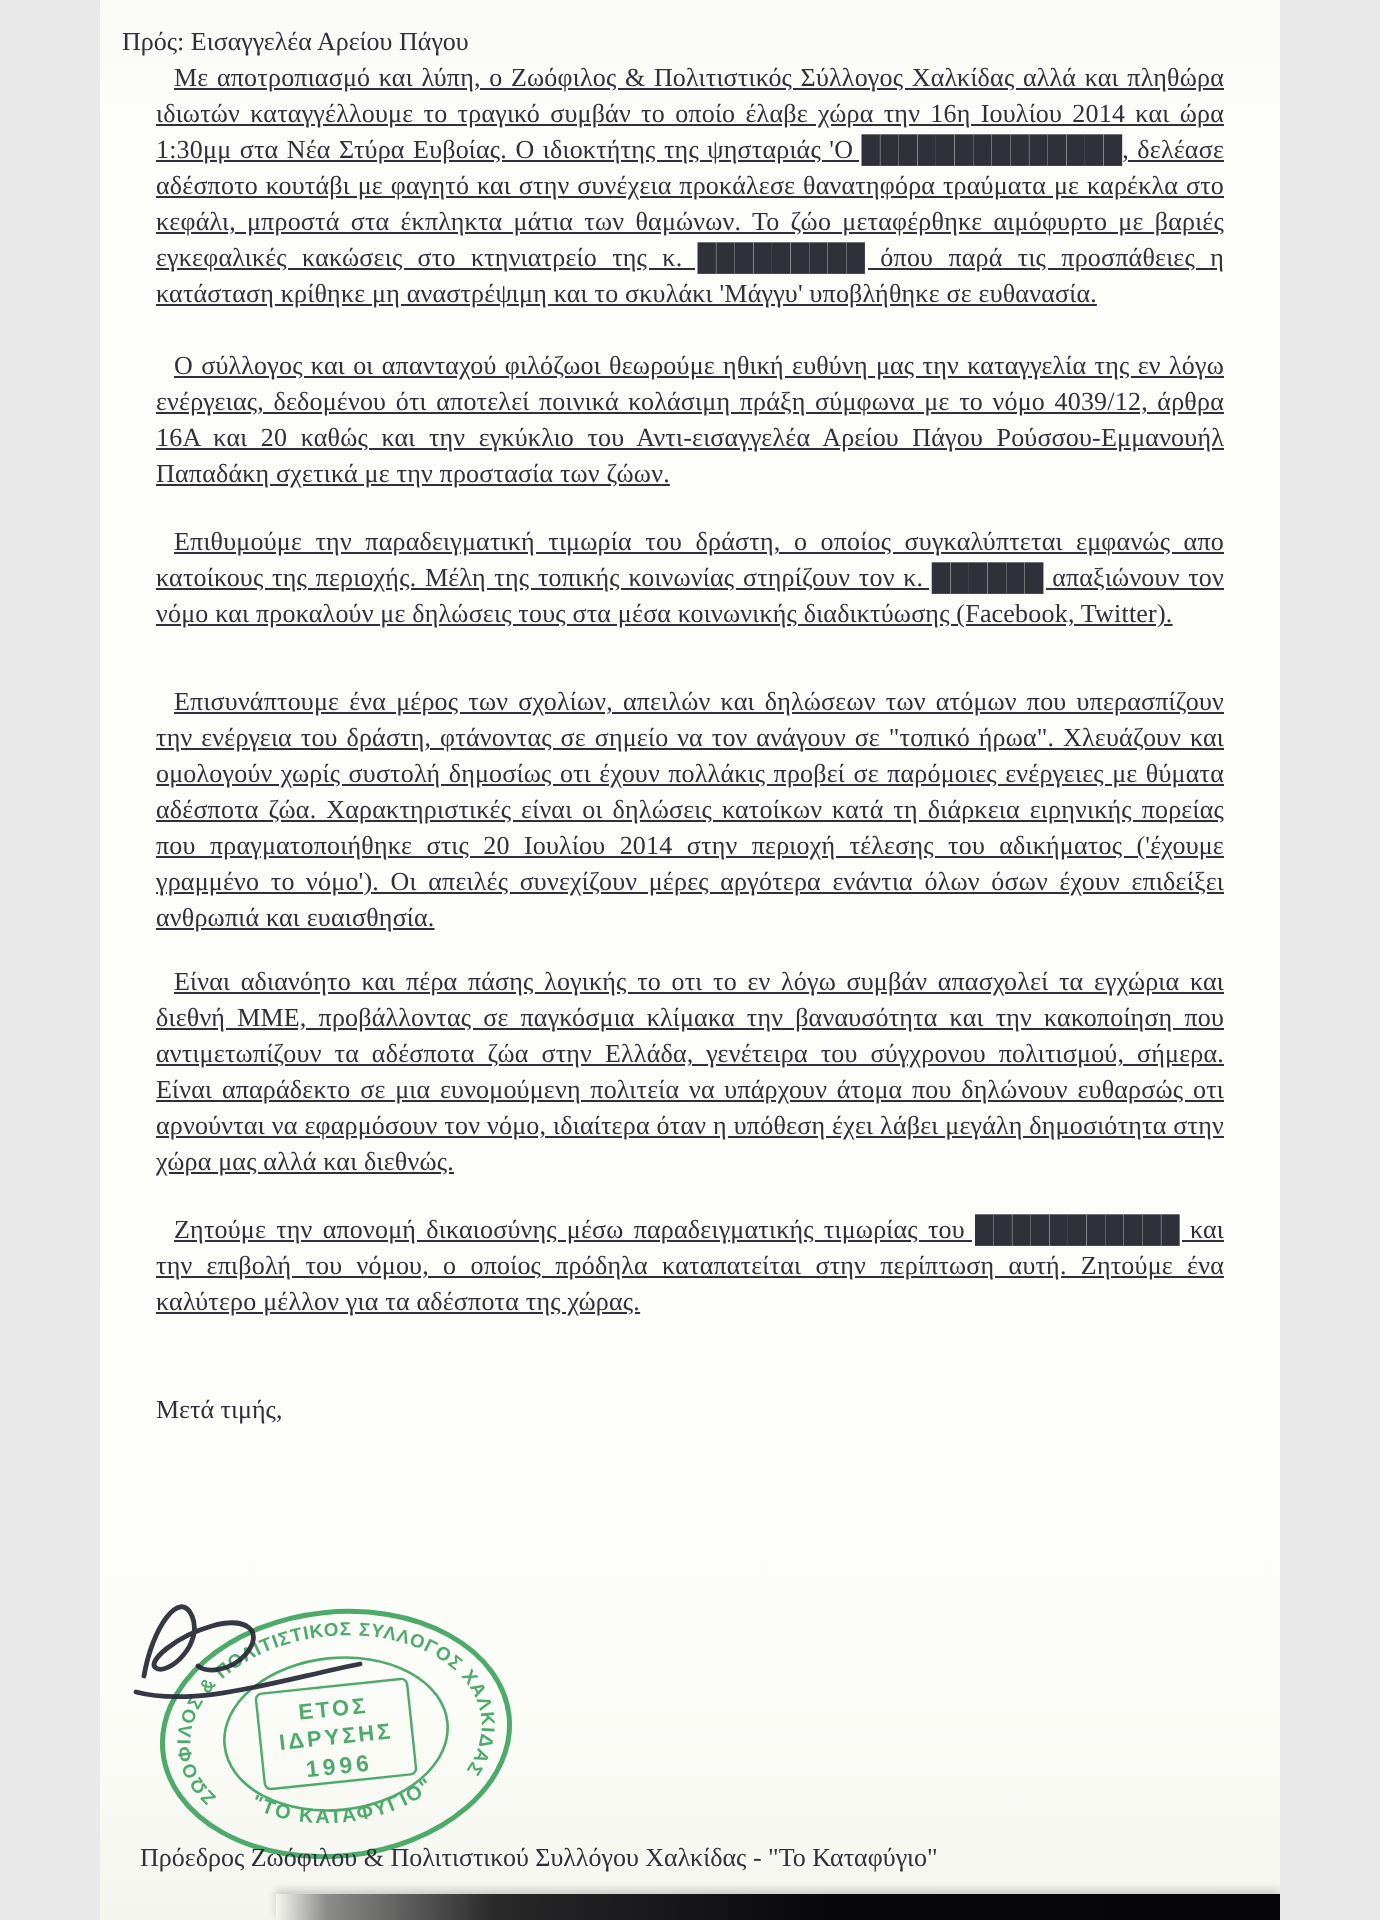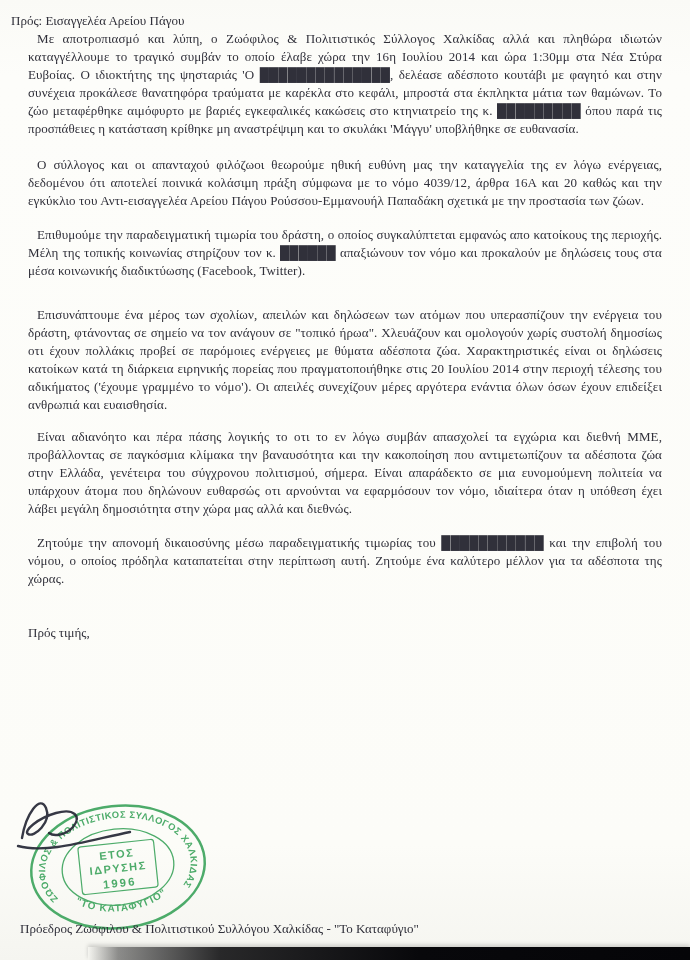--- a/index.html
+++ b/index.html
@@ -1,21 +1,21 @@
 <!DOCTYPE html>
 <html style="--stamp-color: #2f9e52;"><head>
 <meta charset="utf-8">
 <style>
   * { box-sizing: border-box; }
   html, body { margin: 0; padding: 0; }
   body { background: #e9e9e9; }
 
   .page {
     position: relative;
-    width: 690px;
+    width: 590px;
     height: 960px;
     margin: 0 auto;
     overflow: hidden;
     background: linear-gradient(180deg, #fafaf6 0%, #fdfdfa 8%, #fcfcf8 88%, #f5f5f0 100%);
     font-family: "Liberation Serif", "DejaVu Serif", serif;
     color: #30303a;
     font-size: 13px;
     line-height: 18px;
   }
 
@@ -23,20 +23,21 @@
 
   .recipient { margin-left: -17px; }
 
   .dateline { text-align: right; margin: 46px 0 26px 0; }
 
   p.para {
     margin: 0 0 16px 0;
     text-align: justify;
     text-indent: 9px;
     letter-spacing: 0.1px;
+    text-decoration: underline;
   }
   p.para:nth-of-type(1) { margin-bottom: 18px; }
   p.para:nth-of-type(3) { margin-bottom: 26px; }
   p.para:nth-of-type(4) { margin-bottom: 14px; }
   p.para:nth-of-type(6) { margin-bottom: 36px; }
 
   .closing { margin: 0; }
 
   .signature {
     position: absolute;
@@ -91,21 +92,21 @@
   <div class="content">
     <div class="recipient">Πρός: Εισαγγελέα Αρείου Πάγου</div>
 
     <p class="para">Με αποτροπιασμό και λύπη, ο Ζωόφιλος &amp; Πολιτιστικός Σύλλογος Χαλκίδας αλλά και πληθώρα ιδιωτών καταγγέλλουμε το τραγικό συμβάν το οποίο έλαβε χώρα την 16η Ιουλίου 2014 και ώρα 1:30μμ στα Νέα Στύρα Ευβοίας. Ο ιδιοκτήτης της ψησταριάς 'Ο ██████████████, δελέασε αδέσποτο κουτάβι με φαγητό και στην συνέχεια προκάλεσε θανατηφόρα τραύματα με καρέκλα στο κεφάλι, μπροστά στα έκπληκτα μάτια των θαμώνων. Το ζώο μεταφέρθηκε αιμόφυρτο με βαριές εγκεφαλικές κακώσεις στο κτηνιατρείο της κ. █████████ όπου παρά τις προσπάθειες η κατάσταση κρίθηκε μη αναστρέψιμη και το σκυλάκι 'Μάγγυ' υποβλήθηκε σε ευθανασία.</p>
     <p class="para">Ο σύλλογος και οι απανταχού φιλόζωοι θεωρούμε ηθική ευθύνη μας την καταγγελία της εν λόγω ενέργειας, δεδομένου ότι αποτελεί ποινικά κολάσιμη πράξη σύμφωνα με το νόμο 4039/12, άρθρα 16Α και 20 καθώς και την εγκύκλιο του Αντι-εισαγγελέα Αρείου Πάγου Ρούσσου-Εμμανουήλ Παπαδάκη σχετικά με την προστασία των ζώων.</p>
     <p class="para">Επιθυμούμε την παραδειγματική τιμωρία του δράστη, ο οποίος συγκαλύπτεται εμφανώς απο κατοίκους της περιοχής. Μέλη της τοπικής κοινωνίας στηρίζουν τον κ. ██████ απαξιώνουν τον νόμο και προκαλούν με δηλώσεις τους στα μέσα κοινωνικής διαδικτύωσης (Facebook, Twitter).</p>
     <p class="para">Επισυνάπτουμε ένα μέρος των σχολίων, απειλών και δηλώσεων των ατόμων που υπερασπίζουν την ενέργεια του δράστη, φτάνοντας σε σημείο να τον ανάγουν σε "τοπικό ήρωα". Χλευάζουν και ομολογούν χωρίς συστολή δημοσίως οτι έχουν πολλάκις προβεί σε παρόμοιες ενέργειες με θύματα αδέσποτα ζώα. Χαρακτηριστικές είναι οι δηλώσεις κατοίκων κατά τη διάρκεια ειρηνικής πορείας που πραγματοποιήθηκε στις 20 Ιουλίου 2014 στην περιοχή τέλεσης του αδικήματος ('έχουμε γραμμένο το νόμο'). Οι απειλές συνεχίζουν μέρες αργότερα ενάντια όλων όσων έχουν επιδείξει ανθρωπιά και ευαισθησία.</p>
     <p class="para">Είναι αδιανόητο και πέρα πάσης λογικής το οτι το εν λόγω συμβάν απασχολεί τα εγχώρια και διεθνή ΜΜΕ, προβάλλοντας σε παγκόσμια κλίμακα την βαναυσότητα και την κακοποίηση που αντιμετωπίζουν τα αδέσποτα ζώα στην Ελλάδα, γενέτειρα του σύγχρονου πολιτισμού, σήμερα. Είναι απαράδεκτο σε μια ευνομούμενη πολιτεία να υπάρχουν άτομα που δηλώνουν ευθαρσώς οτι αρνούνται να εφαρμόσουν τον νόμο, ιδιαίτερα όταν η υπόθεση έχει λάβει μεγάλη δημοσιότητα στην χώρα μας αλλά και διεθνώς.</p>
     <p class="para">Ζητούμε την απονομή δικαιοσύνης μέσω παραδειγματικής τιμωρίας του ███████████ και την επιβολή του νόμου, ο οποίος πρόδηλα καταπατείται στην περίπτωση αυτή. Ζητούμε ένα καλύτερο μέλλον για τα αδέσποτα της χώρας.</p>
 
-    <div class="closing">Πρός τιμής,</div>
+    <div class="closing">Μετά τιμής,</div>
   </div>
 
   <svg class="signature" width="130" height="78" viewBox="0 0 130 78" aria-hidden="true">
     <g fill="none" stroke="#262836" stroke-width="2.4" stroke-linecap="round" opacity="0.92">
       <path d="M8 52 C12 28 26 8 32 22 C38 36 20 52 14 48 C9 45 24 32 42 27 C60 22 68 30 59 41 C52 49 40 51 35 47"></path>
       <path d="M4 60 C34 68 76 54 116 46"></path>
     </g>
   </svg>
 
   <svg class="stamp" width="192" height="138" viewBox="0 0 192 138" aria-hidden="true">

